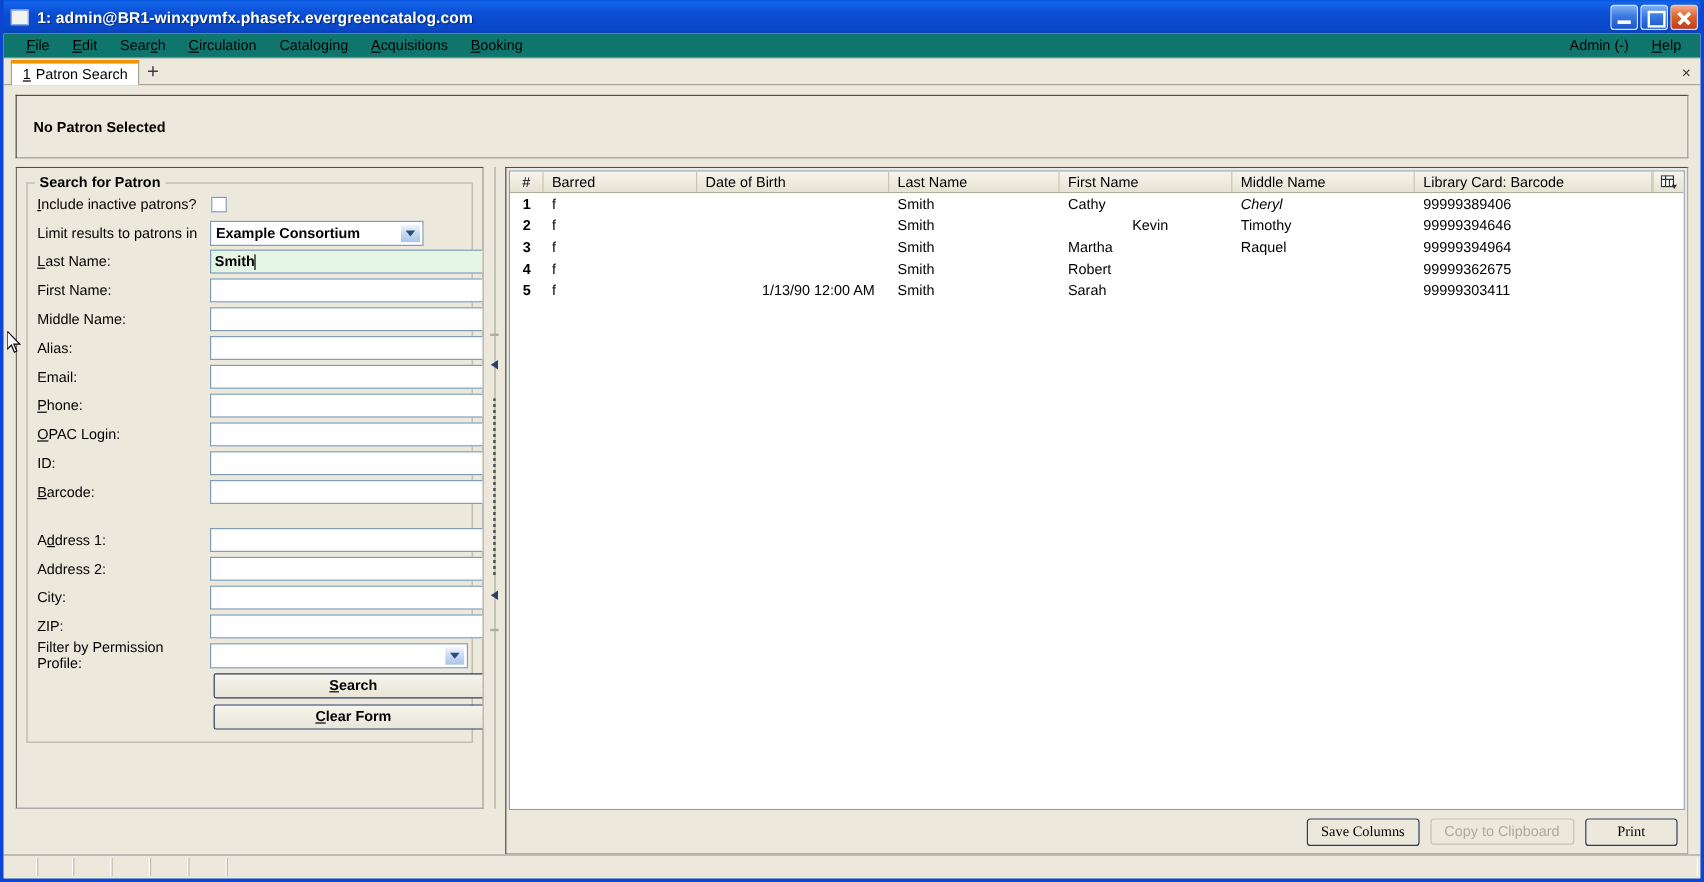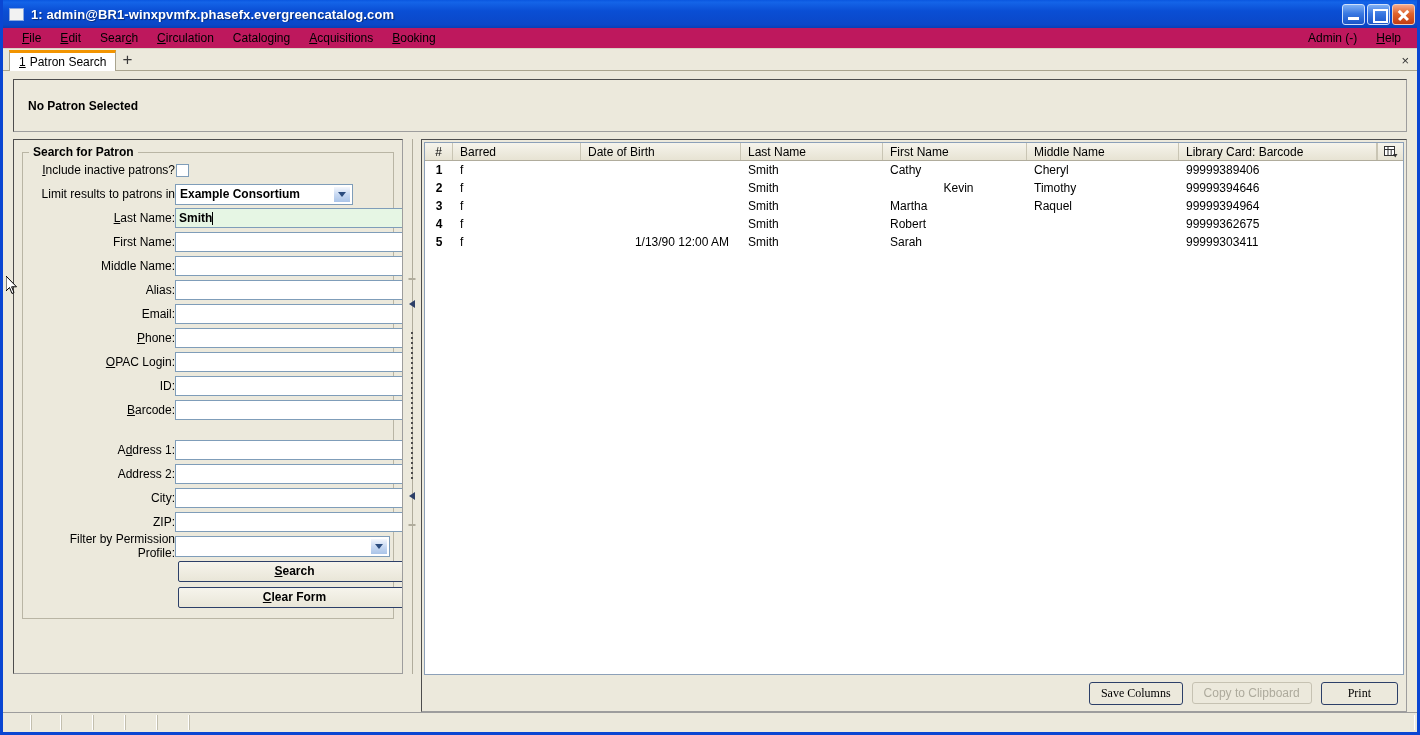--- a/index.html
+++ b/index.html
@@ -88,21 +88,21 @@
     display: flex;
     flex-direction: column;
     overflow: hidden;
     position: relative;
   }
 
   
   #menubar {
     height: 21px;
     flex: 0 0 21px;
-    background: #be185d;
+    background: #0f766e;
     display: flex;
     align-items: center;
     padding: 0 6px 0 10px;
     border-bottom: 1px solid #d8d4c4;
   }
   .menu-item {
     padding: 2px 10px 2px 9px;
     color: #000;
     font-size: 12px;
     white-space: nowrap;
@@ -209,21 +209,20 @@
     flex: 0 0 390px;
     border: 1px solid #9d9d9d;
     border-top-color: #4d4d4d;
     border-left-color: #4d4d4d;
     background: #ece9dc;
     padding: 6px 8px 20px 8px;
     overflow: hidden;
     display: flex;
     flex-direction: column;
     margin-bottom: 38px;
-    text-align: right;
   }
   #fieldset {
     border: 1px solid #b9b5a4;
     padding: 5px 6px 8px 6px;
     position: relative;
     margin-top: 6px;
   }
   #fieldset-legend {
     position: absolute;
     top: -8px; left: 6px;
@@ -673,21 +672,21 @@
                   </svg>
                 </div>
               </div>
             <div id="grid-body">
                 <div class="grow">
                   <div class="gcell num" style="flex: 0 0 28px;">1</div>
                   <div class="gcell" style="flex: 0 0 128px;">f</div>
                   <div class="gcell dob" style="flex: 0 0 160px;"></div>
                   <div class="gcell" style="flex: 0 0 142px;">Smith</div>
                   <div class="gcell" style="flex: 0 0 144px;">Cathy</div>
-                  <div class="gcell" style="flex: 0 0 152px;">Cheryl</div>
+                  <div class="gcell" style="flex: 0 0 152px; font-style: italic;">Cheryl</div>
                   <div class="gcell" style="flex: 1 1 auto;">99999389406</div>
                   <div style="flex: 0 0 26px;"></div>
                 </div>
                 <div class="grow">
                   <div class="gcell num" style="flex: 0 0 28px;">2</div>
                   <div class="gcell" style="flex: 0 0 128px;">f</div>
                   <div class="gcell dob" style="flex: 0 0 160px;"></div>
                   <div class="gcell" style="flex: 0 0 142px;">Smith</div>
                   <div class="gcell" style="flex: 0 0 144px; text-align: center;">Kevin</div>
                   <div class="gcell" style="flex: 0 0 152px;">Timothy</div>

